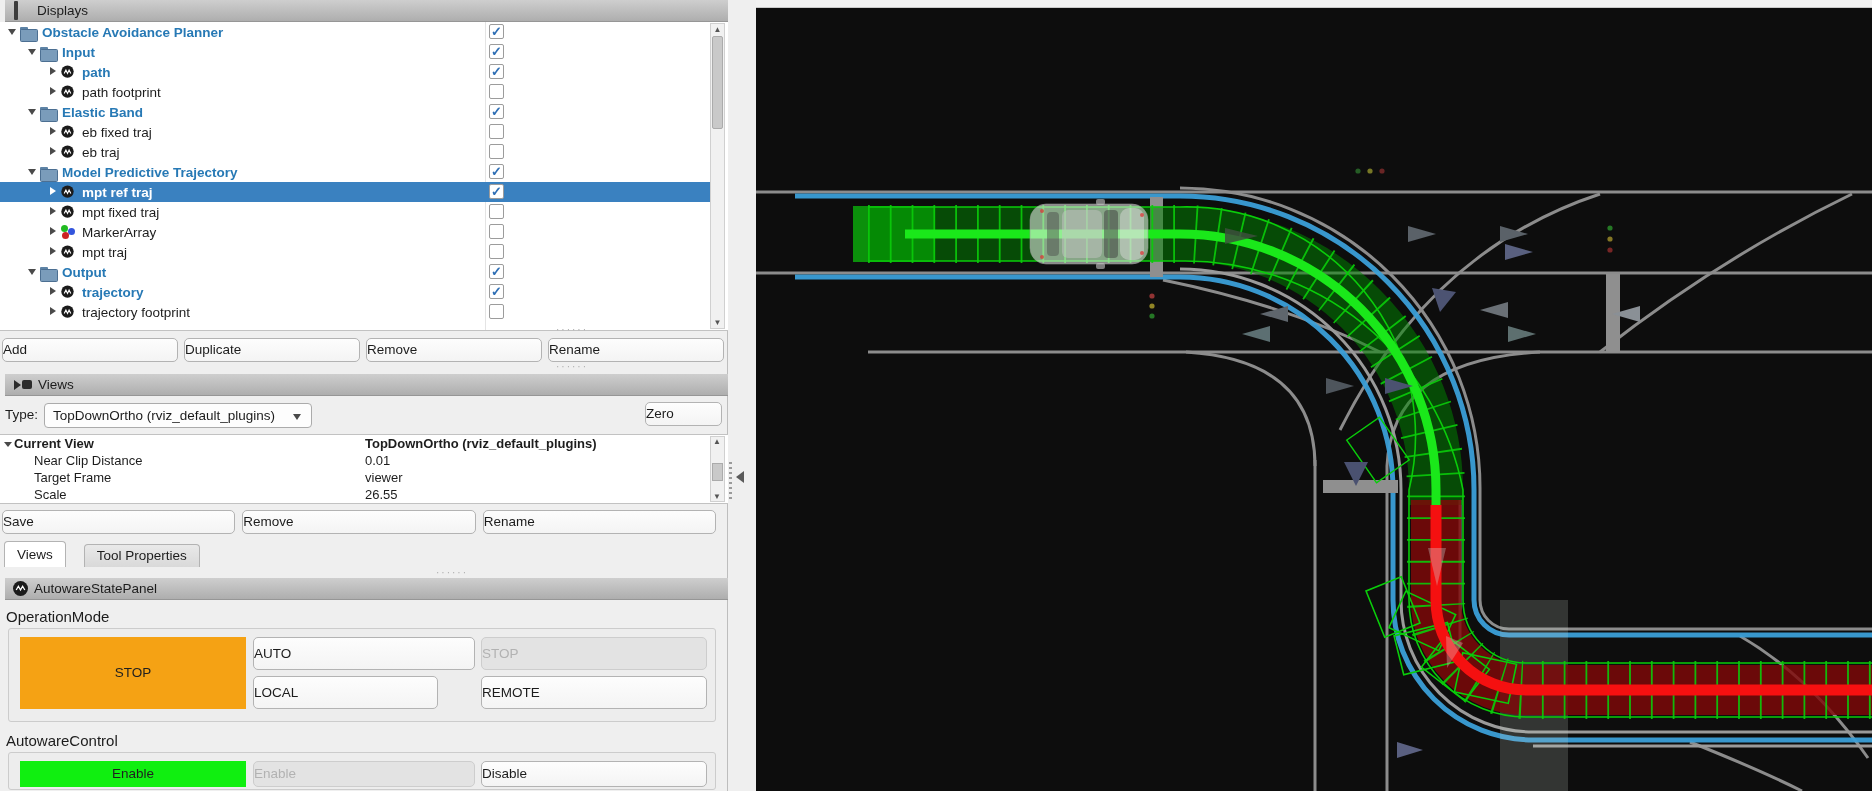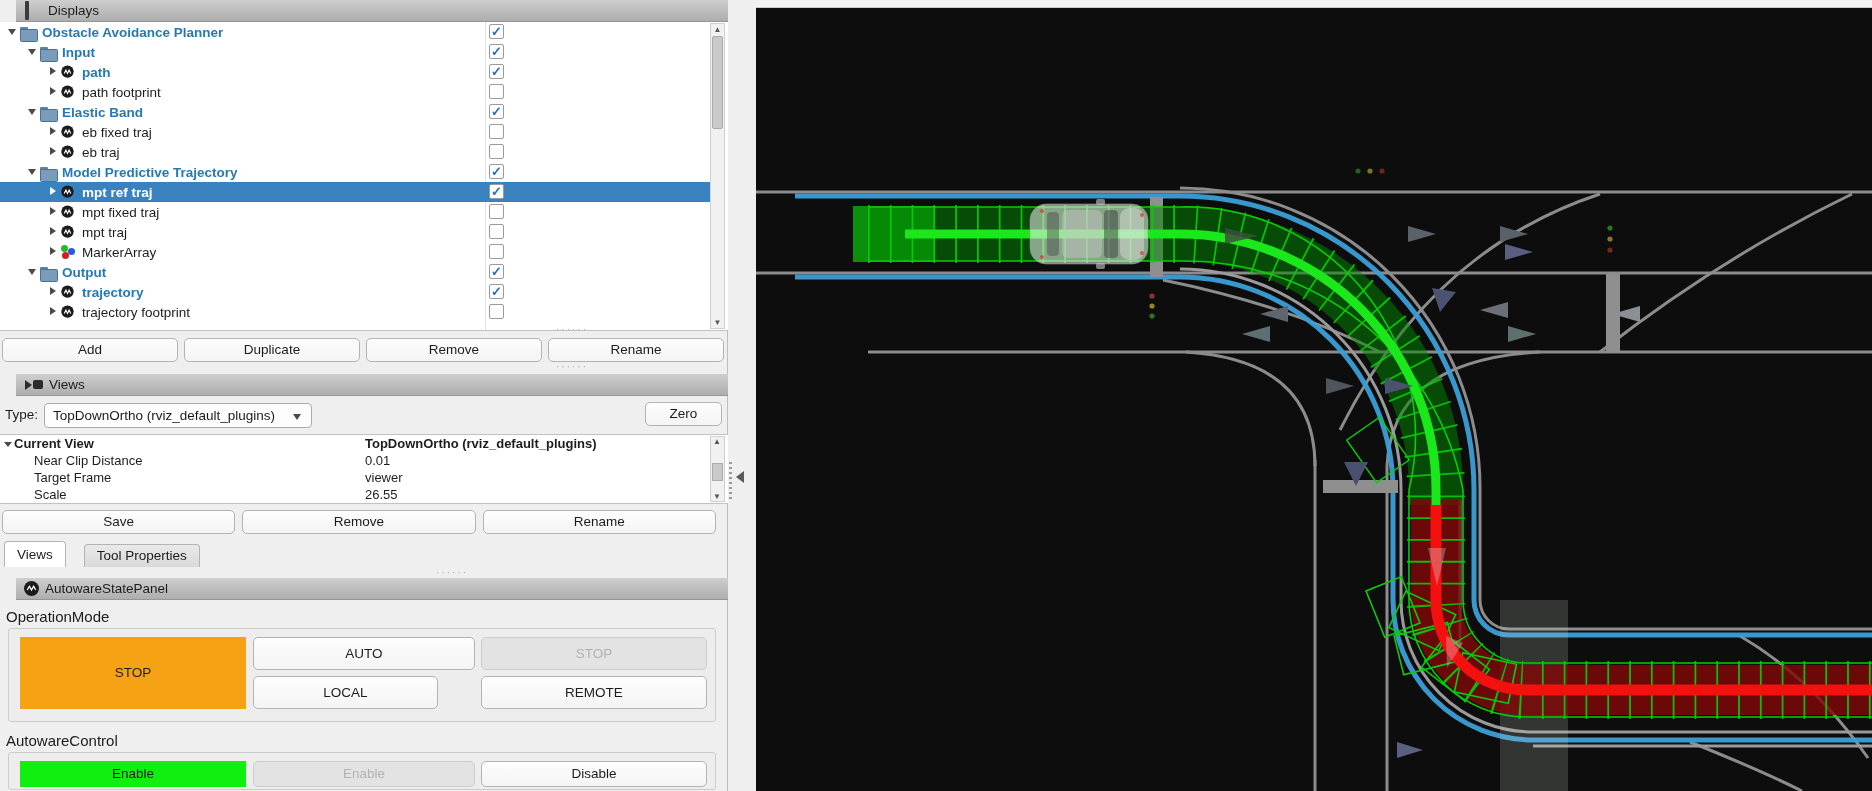--- a/index.html
+++ b/index.html
@@ -9,21 +9,21 @@
 
   
   .left-panel { position:absolute; left:0; top:0; width:728px; height:791px;
     background:#efefef; border-right:1px solid #bdbdbd; }
   .splitter { position:absolute; left:728px; top:0; width:28px; height:791px; background:#efefef; }
   .splitter .collapse-arrow { position:absolute; left:8px; top:471px; width:0; height:0;
     border-top:6px solid transparent; border-bottom:6px solid transparent; border-right:8px solid #5a5a5a; }
   .splitter .grip { position:absolute; left:1px; top:462px; width:3px; height:38px;
     background:repeating-linear-gradient(#9a9a9a 0 2px, transparent 2px 5px); }
 
-  .panel-hdr { position:absolute; left:16px; width:776px; height:22px;
+  .panel-hdr { position:absolute; left:5px; width:776px; height:22px;
     background:linear-gradient(#cecece,#aeaeae); border-bottom:1px solid #969696;
     display:flex; align-items:center; font-size:13.5px; color:#1c1c1c; }
   .panel-hdr .hdr-title { margin-left:6px; }
   .close-btn { position:absolute; right:8px; top:3px; width:15px; height:15px; background:#d63127;
     border:1px solid #8e1a12; border-radius:4px; color:#fff; font-size:10px; line-height:13px;
     text-align:center; font-weight:bold; box-shadow:inset 0 0 0 1px rgba(255,255,255,.55); }
 
   .monitor-icon { width:17px; height:15px; margin-left:9px; position:relative; }
   .monitor-icon .scr { width:17px; height:11px; border:2px solid #3c3c3c; border-radius:1px;
     background:linear-gradient(90deg,#e05050,#58b858,#5878d8); }
@@ -66,21 +66,21 @@
     border:1px solid #d0d0d0; }
   .vscroll .arr { position:absolute; left:0; width:13px; height:11px; font-size:8px; color:#555;
     text-align:center; line-height:11px; }
   .vscroll .thumb { position:absolute; left:1px; top:12px; width:11px; height:93px; background:#c9c9c9;
     border:1px solid #ababab; border-radius:2px; }
 
   .dots { position:absolute; font-size:10px; letter-spacing:2px; color:#adadad; }
 
   .btnrow { position:absolute; display:flex; }
   .ui-btn { height:24px; background:linear-gradient(#fdfdfd,#f4f4f4); border:1px solid #b3b3b3;
-    border-radius:5px; font-size:13.5px; color:#1c1c1c; text-align:center; line-height:22px; font-family:inherit; }
+    border-radius:5px; font-size:13.5px; color:#1c1c1c; text-align:left; line-height:22px; font-family:inherit; }
   .ui-btn.disabled { background:#e3e3e3; color:#b2b2b2; border-color:#cdcdcd; }
 
   
   .typerow { position:absolute; top:401px; left:0; width:728px; height:28px; font-size:13.5px; color:#1c1c1c; }
   .typerow .tlbl { position:absolute; left:5px; top:6px; }
   .dropdown { position:absolute; left:44px; top:2px; width:268px; height:25px; background:#fdfdfd;
     border:1px solid #ababab; border-radius:4px; font-size:13.5px; line-height:23px; padding-left:8px; color:#1c1c1c; }
   .dropdown .dd-arrow { position:absolute; right:10px; top:10px; border-left:4.5px solid transparent;
     border-right:4.5px solid transparent; border-top:6px solid #4a4a4a; }
   .zero-btn { position:absolute; left:645px; top:1px; width:77px; }
@@ -216,36 +216,36 @@
             <span class="ticon autoware"><svg viewBox="0 0 16 16" width="15" height="15">
                 <circle cx="8" cy="7" r="6.6" fill="#1b1b1b"></circle>
                 <path d="M4.5 9 L6.3 5.4 L8 9 L9.7 5.4 L11.5 9" stroke="#fff" stroke-width="1.2" fill="none"></path>
               </svg></span>
             <span class="tlabel ">mpt fixed traj</span>
             <span class="cbx"></span>
           </div>
           <div class="tree-row">
             <span style="width:46px;flex:0 0 46px"></span>
             <span class="disc closed"></span>
-            <span class="ticon autoware"><svg viewBox="0 0 16 16" width="15" height="15">
-                <circle cx="8" cy="7" r="6.6" fill="#1b1b1b"></circle>
-                <path d="M4.5 9 L6.3 5.4 L8 9 L9.7 5.4 L11.5 9" stroke="#fff" stroke-width="1.2" fill="none"></path>
-              </svg></span>
-            <span class="tlabel ">mpt traj</span>
-            <span class="cbx"></span>
-          </div>
-          <div class="tree-row">
-            <span style="width:46px;flex:0 0 46px"></span>
-            <span class="disc closed"></span>
             <span class="ticon marker">
               <i class="g"></i>
               <i class="b"></i>
               <i class="r"></i>
             </span>
             <span class="tlabel ">MarkerArray</span>
+            <span class="cbx"></span>
+          </div>
+          <div class="tree-row">
+            <span style="width:46px;flex:0 0 46px"></span>
+            <span class="disc closed"></span>
+            <span class="ticon autoware"><svg viewBox="0 0 16 16" width="15" height="15">
+                <circle cx="8" cy="7" r="6.6" fill="#1b1b1b"></circle>
+                <path d="M4.5 9 L6.3 5.4 L8 9 L9.7 5.4 L11.5 9" stroke="#fff" stroke-width="1.2" fill="none"></path>
+              </svg></span>
+            <span class="tlabel ">mpt traj</span>
             <span class="cbx"></span>
           </div>
           <div class="tree-row">
             <span style="width:26px;flex:0 0 26px"></span>
             <span class="disc open"></span>
             <span class="ticon folder"></span>
             <span class="tlabel blue">Output</span>
             <span class="cbx">✓</span>
           </div>
           <div class="tree-row">

